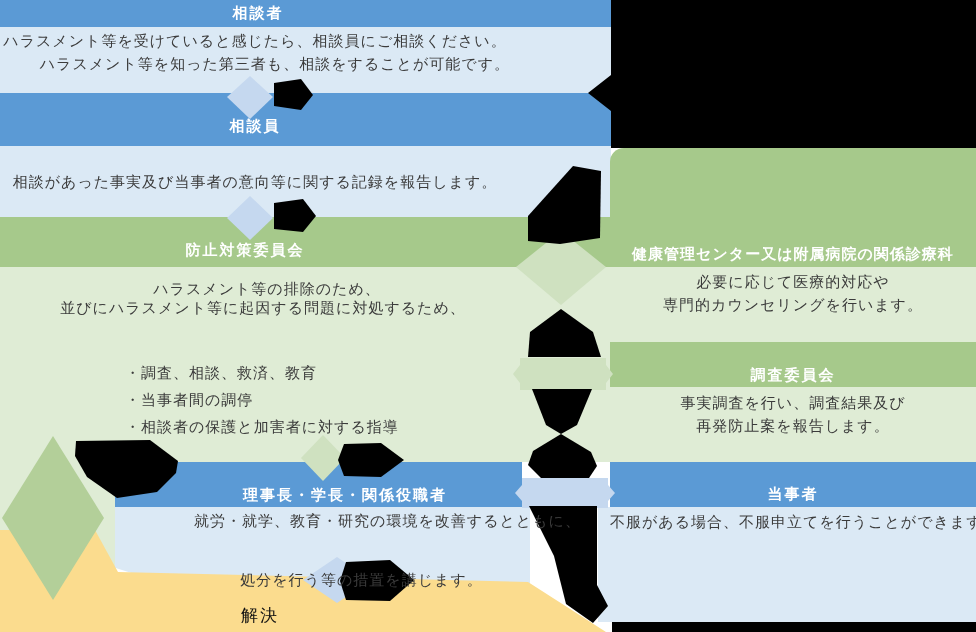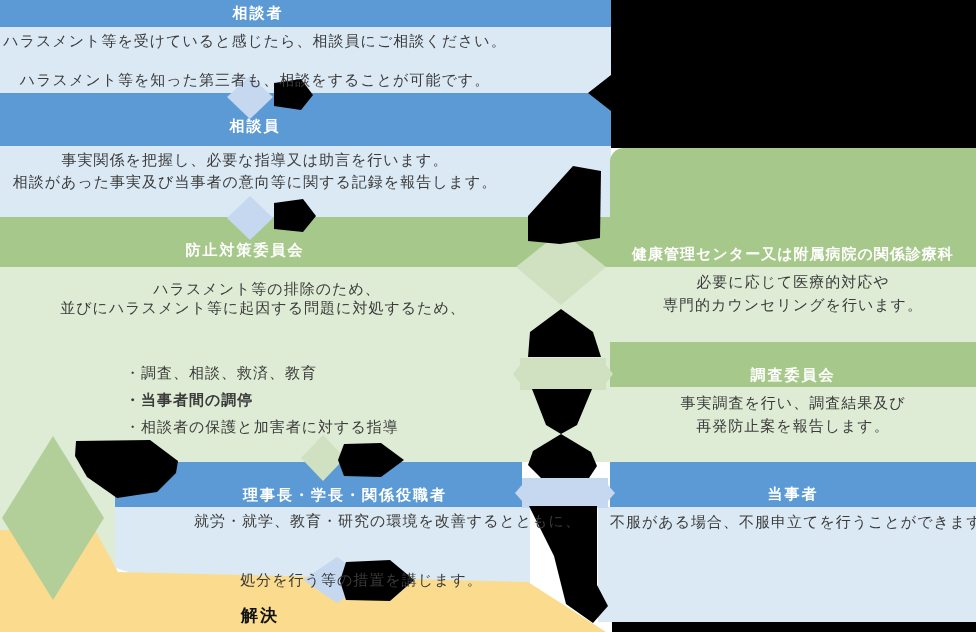--- a/index.html
+++ b/index.html
@@ -19,21 +19,21 @@
   }
   .hdr{
     position:absolute;text-align:center;color:var(--text-white);
     font-weight:bold;font-size:15px;line-height:18px;letter-spacing:2px;white-space:nowrap;
   }
   .bullet{
     position:absolute;text-align:left;color:var(--text-dark);
     font-size:15px;line-height:18px;letter-spacing:1px;white-space:nowrap;
   }
   .big-label{
-    position:absolute;text-align:center;color:#111;font-weight:bold;
+    position:absolute;text-align:center;color:#111;font-weight:normal;
     font-size:17px;line-height:20px;letter-spacing:2px;white-space:nowrap;
   }
   svg.overlay{position:absolute;left:0;top:0;pointer-events:none;}
 </style>
 </head>
 <body>
 
 <div id="stage">
 
   <div class="band blue" style="left:0;top:0;width:611px;height:27px;"></div>
@@ -79,31 +79,30 @@
     <path d="M532,389 L592,389 L577,425 L561,434 L546,425 Z" style="fill:var(--redaction-black)"></path>
     <path d="M561,434 L591,452 L597,466 L589,478 L541,478 L528,465 L533,451 Z" style="fill:var(--redaction-black)"></path>
     <path d="M529,506 L597,506 L597,585 L608,606 L593,623 L566,604 L554,556 Z" style="fill:var(--redaction-black)"></path>
     <path d="M76,441 L150,440 L178,461 L176,473 L157,492 L117,498 L87,477 L75,456 Z" style="fill:var(--redaction-black)"></path>
     <path d="M344,444 L381,443 L404,460 L381,477 L344,476 L338,460 Z" style="fill:var(--redaction-black)"></path>
     <path d="M346,562 L390,560 L414,580 L390,601 L346,600 L340,581 Z" style="fill:var(--redaction-black)"></path>
   </svg>
 
   <div class="hdr" style="left:8px;top:4px;width:500px;">相談者</div>
   <div class="txt" style="left:0;top:32px;width:510px;">ハラスメント等を受けていると感じたら、相談員にご相談ください。</div>
-  <div class="txt" style="left:0;top:71px;width:510px;">ハラスメント等を知った第三者も、相談をすることが可能です。</div>
+  <div class="txt" style="left:0;top:55px;width:510px;text-align:right;">ハラスメント等を知った第三者も、相談をすることが可能です。</div>
 
   <div class="hdr" style="left:0;top:117px;width:510px;">相談員</div>
-  <div class="txt" style="left:0;top:151px;width:510px;">事実関係を把握し、必要な指導又は助言を行います。</div>
   <div class="txt" style="left:0;top:173px;width:510px;">相談があった事実及び当事者の意向等に関する記録を報告します。</div>
 
   <div class="hdr" style="left:0;top:241px;width:490px;">防止対策委員会</div>
   <div class="txt" style="left:0;top:280px;width:510px;padding-left:12px;">ハラスメント等の排除のため、</div>
   <div class="txt" style="left:8px;top:299px;width:510px;">並びにハラスメント等に起因する問題に対処するため、</div>
   <div class="bullet" style="left:125px;top:364px;">・調査、相談、救済、教育</div>
-  <div class="bullet" style="left:125px;top:391px;font-weight:bold;">・当事者間の調停</div>
+  <div class="bullet" style="left:125px;top:391px;">・当事者間の調停</div>
   <div class="bullet" style="left:125px;top:418px;">・相談者の保護と加害者に対する指導</div>
 
   <div class="hdr" style="left:610px;top:245px;width:366px;letter-spacing:1px;">健康管理センター又は附属病院の関係診療科</div>
   <div class="txt" style="left:610px;top:273px;width:366px;">必要に応じて医療的対応や</div>
   <div class="txt" style="left:610px;top:296px;width:366px;">専門的カウンセリングを行います。</div>
 
   <div class="hdr" style="left:610px;top:366px;width:366px;">調査委員会</div>
   <div class="txt" style="left:610px;top:394px;width:366px;">事実調査を行い、調査結果及び</div>
   <div class="txt" style="left:610px;top:417px;width:366px;">再発防止案を報告します。</div>
 

